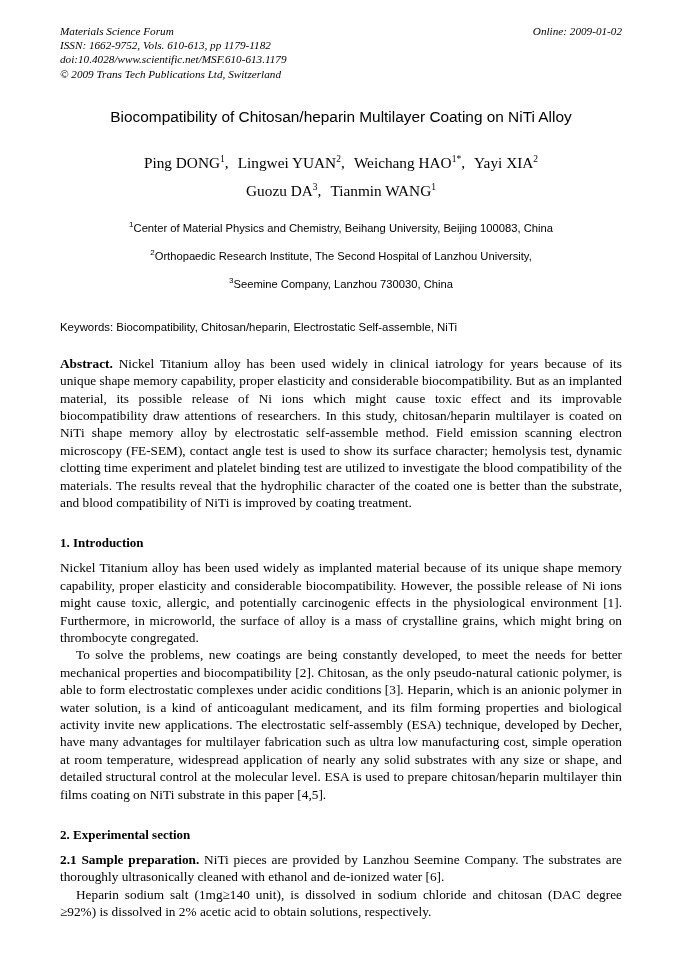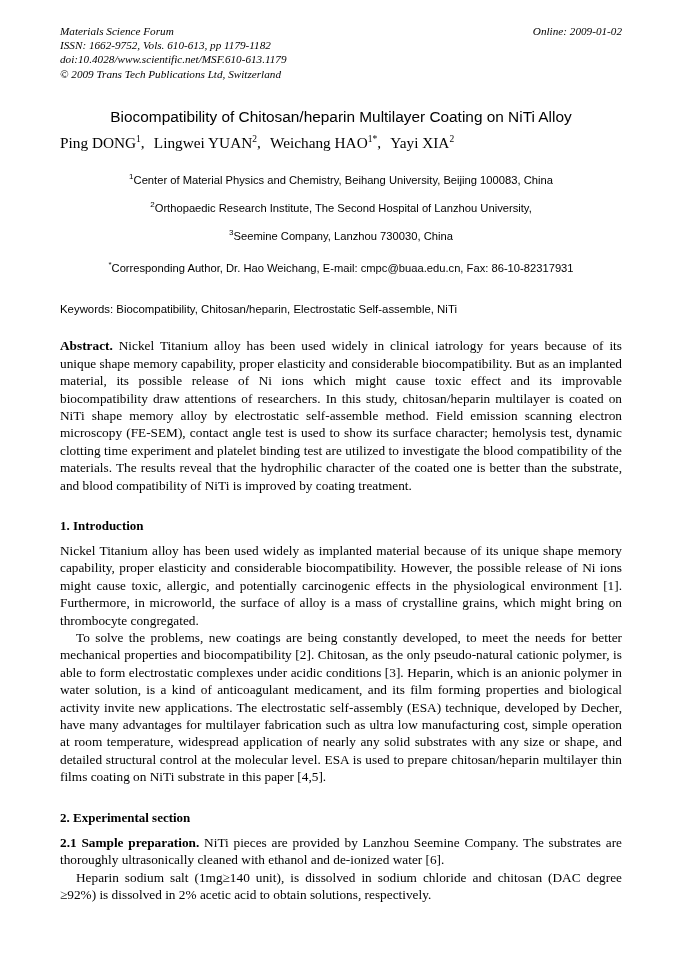--- a/index.html
+++ b/index.html
@@ -39,24 +39,24 @@
     text-align: center;
     font-family: "Liberation Sans", sans-serif;
     font-weight: normal;
     font-size: 15.4px;
     line-height: 20px;
     margin-top: 26px;
   }
 
   
   .authors {
-    text-align: left;
+    text-align: center;
     font-size: 15.3px;
     line-height: 25px;
-    margin-top: 0;
+    margin-top: 20px;
   }
   .authors .sup { font-size: 9.5px; vertical-align: super; }
   .authors .comma { letter-spacing: 0.5px; }
 
   
   .affils {
     text-align: center;
     font-family: "Liberation Sans", sans-serif;
     font-size: 11.2px;
     line-height: 16.5px;
@@ -120,29 +120,29 @@
       <div>doi:10.4028/www.scientific.net/MSF.610-613.1179</div>
       <div>© 2009 Trans Tech Publications Ltd, Switzerland</div>
     </div>
     <div class="header-right">Online: 2009-01-02</div>
   </div>
 
   <div class="title">Biocompatibility of Chitosan/heparin Multilayer Coating on NiTi Alloy</div>
 
   <div class="authors">
     <div id="author-line-1"><span>Ping DONG</span><span class="sup">1</span><span class="comma">,&nbsp;&nbsp;</span><span>Lingwei YUAN</span><span class="sup">2</span><span class="comma">,&nbsp;&nbsp;</span><span>Weichang HAO</span><span class="sup">1*</span><span class="comma">,&nbsp;&nbsp;</span><span>Yayi XIA</span><span class="sup">2</span></div>
+    <div id="author-line-2"><span>Guozu DA</span><span class="sup">3</span><span class="comma">,&nbsp;&nbsp;</span><span>Tianmin WANG</span><span class="sup">1</span></div>
   </div>
 
   <div class="affils" id="affiliation-list">
       <div class="aff"><span class="sup">1</span><span>Center of Material Physics and Chemistry, Beihang University, Beijing 100083, China</span></div>
       <div class="aff"><span class="sup">2</span><span>Orthopaedic Research Institute, The Second Hospital of Lanzhou University,</span></div>
       <div class="aff"><span class="sup">3</span><span>Seemine Company, Lanzhou 730030, China</span></div>
     </div>
 
-  <div class="corr" id="corresponding-author"><span class="sup">*</span><span>Corresponding Author, Dr. Hao Weichang, E-mail: cmpc@buaa.edu.cn, Fax: 86-10-82317931</span></div>
 
   <div class="keywords">
     <b>Keywords:</b><span> Biocompatibility, Chitosan/heparin, Electrostatic Self-assemble, NiTi</span>
   </div>
 
   <div class="abstract">
     <b>Abstract.</b><span> Nickel Titanium alloy has been used widely in clinical iatrology for years because of its unique shape memory capability, proper elasticity and considerable biocompatibility. But as an implanted material, its possible release of Ni ions which might cause toxic effect and its improvable biocompatibility draw attentions of researchers. In this study, chitosan/heparin multilayer is coated on NiTi shape memory alloy by electrostatic self-assemble method. Field emission scanning electron microscopy (FE-SEM), contact angle test is used to show its surface character; hemolysis test, dynamic clotting time experiment and platelet binding test are utilized to investigate the blood compatibility of the materials. The results reveal that the hydrophilic character of the coated one is better than the substrate, and blood compatibility of NiTi is improved by coating treatment.</span>
   </div>
 
   <div id="sections-container">

